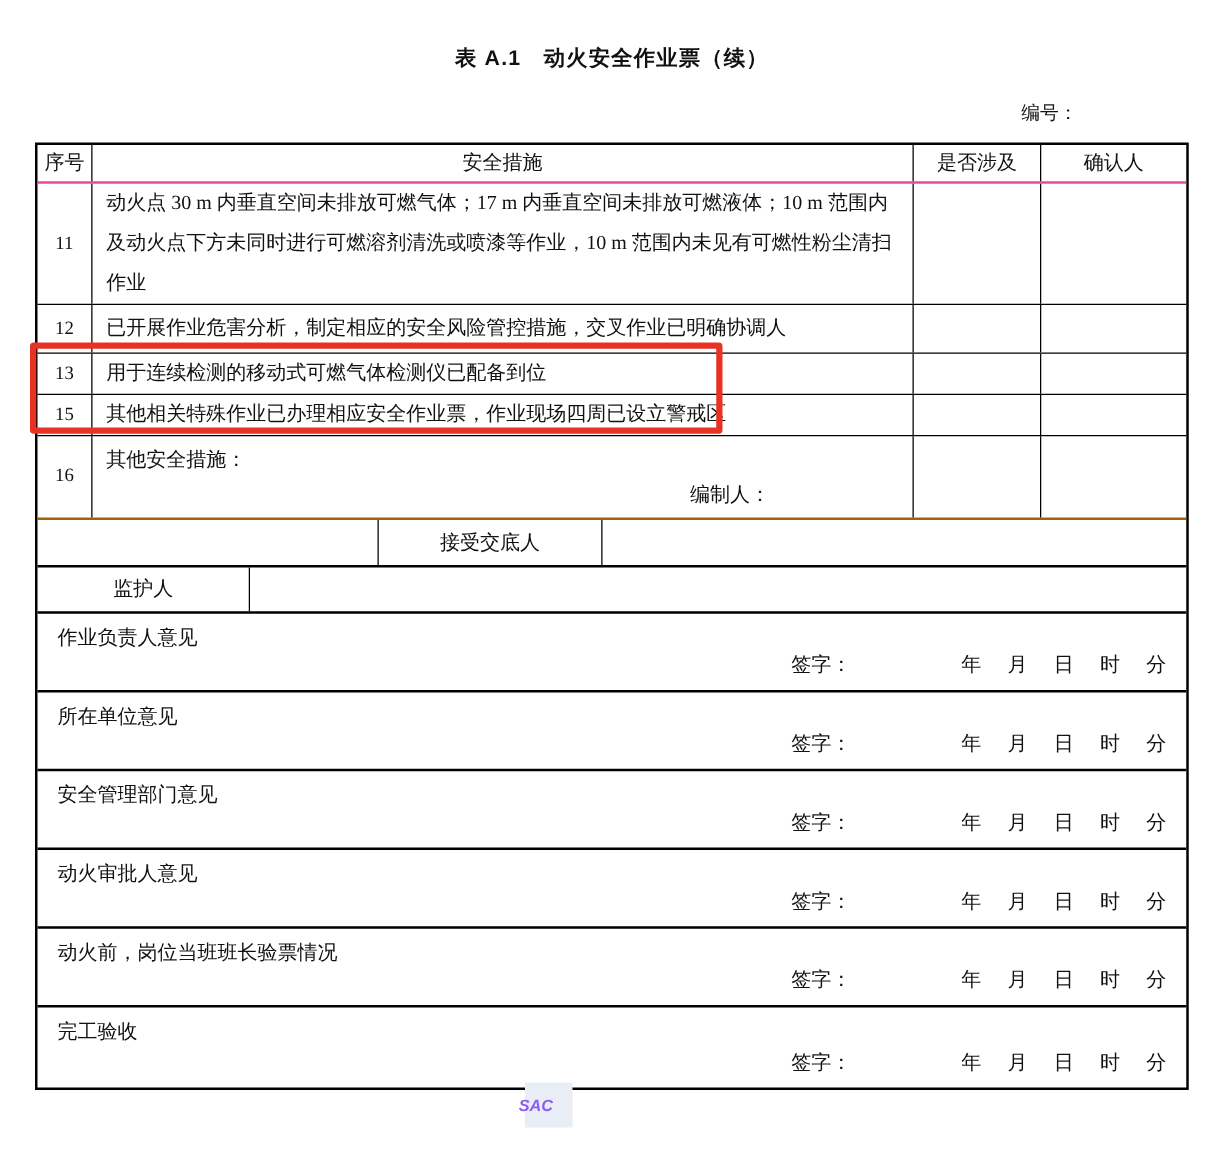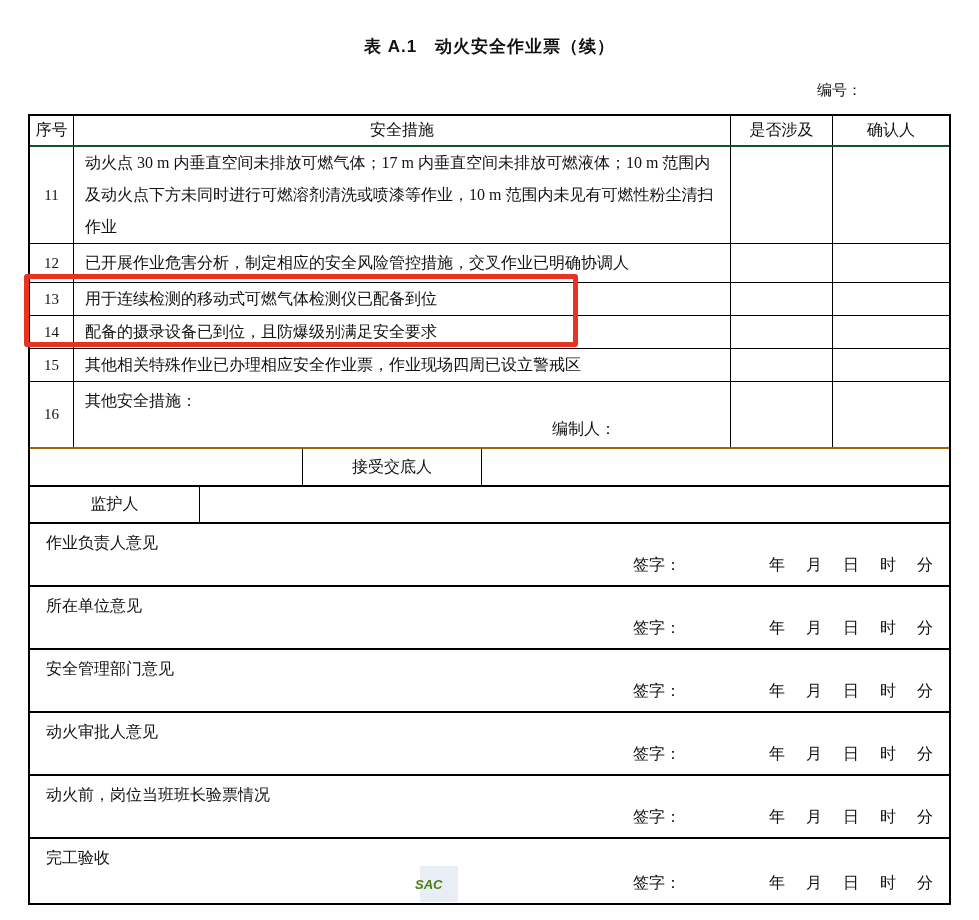--- a/index.html
+++ b/index.html
@@ -14,21 +14,21 @@
     font-family:"Liberation Sans","DejaVu Sans",sans-serif;
     font-weight:bold; font-size:17px; letter-spacing:1px;
   }
   .docnum { position:absolute; top:57px; right:117px; font-size:15px; }
 
   .sheet {
     position:absolute; left:28px; top:90px; width:923px;
     border:2px solid #000; background:#fff;
   }
   .row { display:flex; width:100%; border-bottom:1px solid #000; }
-  .row.head { height:31px; border-bottom:2px solid #14532d; }
+  .row.head { height:31px; border-bottom:2px solid #ec4899; }
   .row.r11 { height:97px; }
   .row.r12 { height:39px; }
   .row.r13 { height:33px; }
   .row.r14 { height:33px; }
   .row.r15 { height:33px; }
   .row.r16 { height:67px; border-bottom:2px solid #a16207; }
   .row.brief { height:38px; border-bottom:2px solid #000; }
   .row.guard { height:37px; border-bottom:2px solid #000; }
 
   .c { height:100%; }
@@ -65,21 +65,21 @@
   .red-annotation {
     position:absolute; left:24px; top:250px; width:554px; height:73px;
     border:5px solid #e73323; border-radius:3px; z-index:6; pointer-events:none;
   }
   .watermark {
     position:absolute; left:420px; top:842px; width:38px; height:36px;
     background:#e9edf6; z-index:1; display:flex; align-items:center;
   }
   .watermark span {
     font-family:"Liberation Sans","DejaVu Sans",sans-serif;
-    font-style:italic; font-weight:bold; font-size:13px; color:#4d7c0f;
+    font-style:italic; font-weight:bold; font-size:13px; color:#8b5cf6;
     margin-left:-5px; letter-spacing:0px;
   }
 </style>
 </head>
 <body>
 
 <div class="page">
 
   <div class="title">表 A.1　动火安全作业票（续）</div>
   <div class="docnum">编号：</div>
@@ -107,26 +107,20 @@
       <div class="c c4"></div>
     </div>
 
     <div class="row r13">
       <div class="c c1">13</div>
       <div class="c c2 measure">用于连续检测的移动式可燃气体检测仪已配备到位</div>
       <div class="c c3"></div>
       <div class="c c4"></div>
     </div>
 
-    <div class="row r14">
-      <div class="c c1">14</div>
-      <div class="c c2 measure">配备的摄录设备已到位，且防爆级别满足安全要求</div>
-      <div class="c c3"></div>
-      <div class="c c4"></div>
-    </div>
 
     <div class="row r15">
       <div class="c c1">15</div>
       <div class="c c2 measure">其他相关特殊作业已办理相应安全作业票，作业现场四周已设立警戒区</div>
       <div class="c c3"></div>
       <div class="c c4"></div>
     </div>
 
     <div class="row r16">
       <div class="c c1">16</div>

